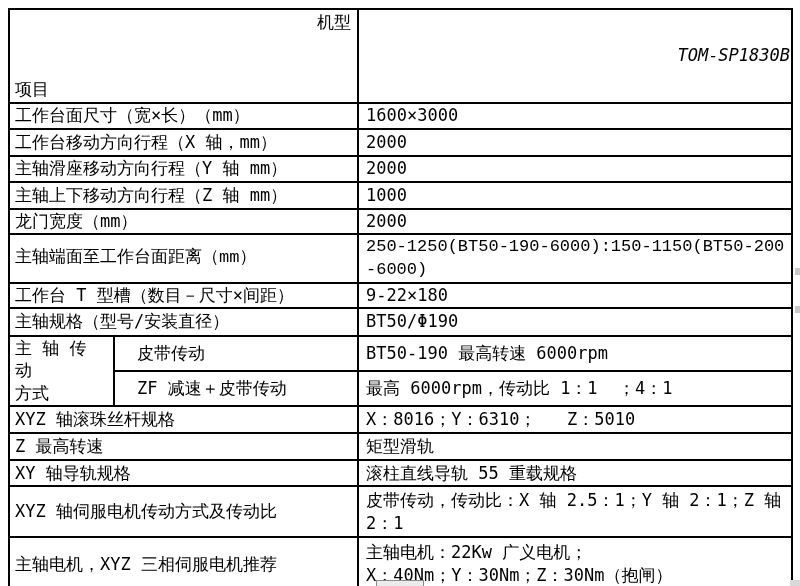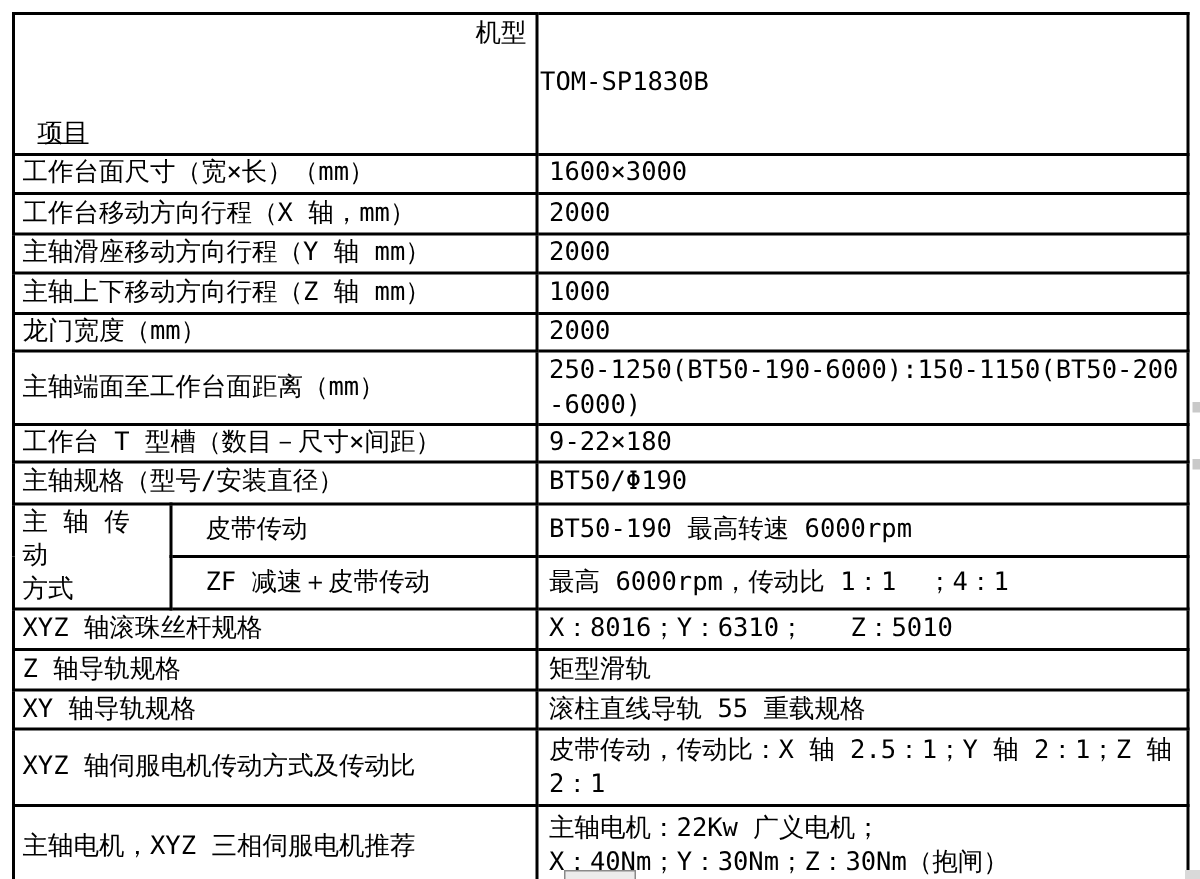--- a/index.html
+++ b/index.html
@@ -35,31 +35,31 @@
     overflow: hidden;
     white-space: pre-wrap;
   }
   td.label { padding: 0 2px 0 5px; }
   td.value { padding: 0 2px 0 7px; word-break: break-all; }
   td.sublabel { padding: 0 2px 0 22px; }
   td.va-top { vertical-align: top; padding-top: 1px; }
   
   td.corner { position: relative; padding: 0; margin-left: 11px; }
   .corner-top { position: absolute; top: 1px; right: 6px; font-size: 17px; }
-  .corner-bottom { position: absolute; bottom: 1px; left: 15px; font-size: 17px; text-decoration: underline; }
-  td.model { text-align: left; vertical-align: middle; font-size: 17px; word-break: normal; }
+  .corner-bottom { position: absolute; bottom: 1px; left: 5px; font-size: 17px; }
+  td.model { text-align: right; vertical-align: middle; font-size: 17px; word-break: normal; font-style: italic; }
   
   tr.h47 { height: 47px; }
   tr.h24 { height: 24px; }
   tr.h25 { height: 27px; }
   tr.h26 { height: 26px; }
   tr.h28 { height: 28px; }
   tr.h30 { height: 18px; }
   tr.h31 { height: 23px; }
-  tr.h49 { height: 37px; }
+  tr.h49 { height: 37px; font-family: Liberation Mono, monospace; }
   tr.h51 { height: 51px; margin-top: 24px; }
   tr.h54 { height: 54px; }
   
   .handle-bottom {
     position: absolute;
     left: 376px; top: 580px;
     width: 46px; height: 8px;
     background: #ececec;
     border: 1px solid #8a8a8a;
   }
@@ -141,21 +141,21 @@
     <tr class="h24">
       <td class="sublabel">ZF 减速＋皮带传动</td>
       <td class="value">最高 6000rpm，传动比 1：1  ；4：1</td>
     </tr>
 
     <tr class="h25">
       <td class="label" colspan="2">XYZ 轴滚珠丝杆规格</td>
       <td class="value">X：8016；Y：6310；   Z：5010</td>
     </tr>
     <tr class="h25">
-      <td class="label" colspan="2">Z 轴导轨规格</td>
+      <td class="label" colspan="2">Z 最高转速</td>
       <td class="value">矩型滑轨</td>
     </tr>
     <tr class="h26">
       <td class="label" colspan="2">XY 轴导轨规格</td>
       <td class="value">滚柱直线导轨 55 重载规格</td>
     </tr>
     <tr class="h51">
       <td class="label" colspan="2">XYZ 轴伺服电机传动方式及传动比</td>
       <td class="value">皮带传动，传动比：X 轴 2.5：1；Y 轴 2：1；Z 轴 2：1</td>
     </tr>

